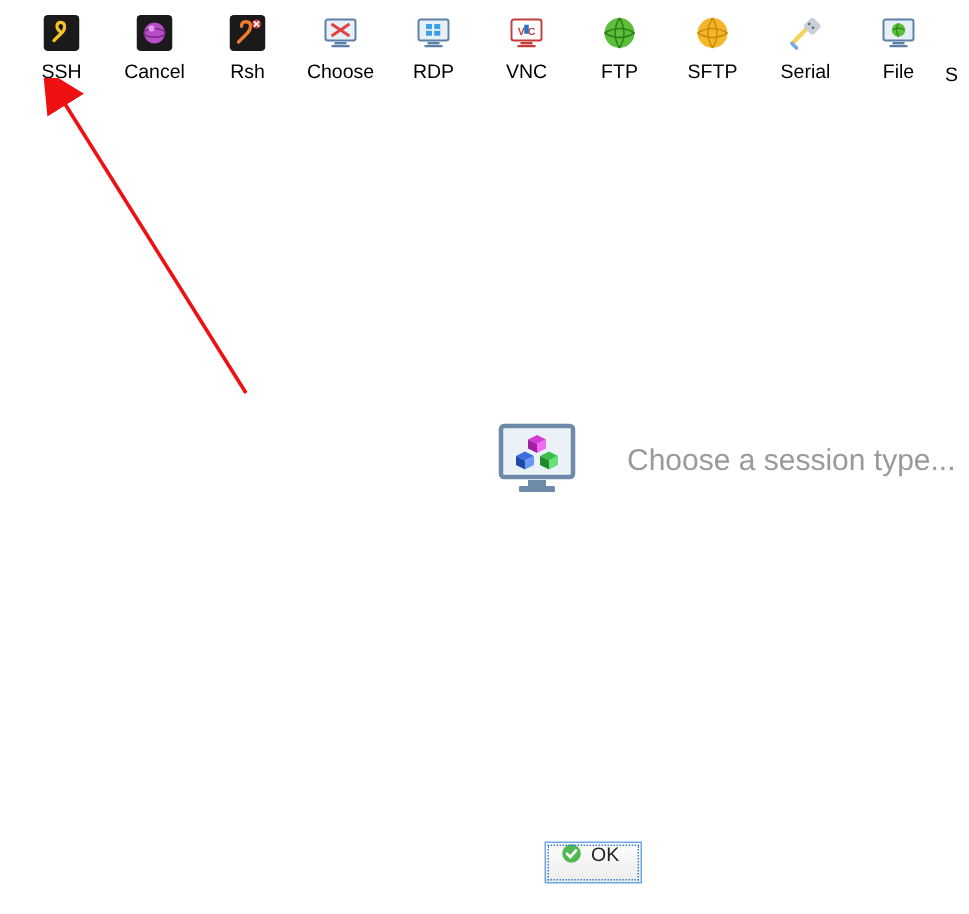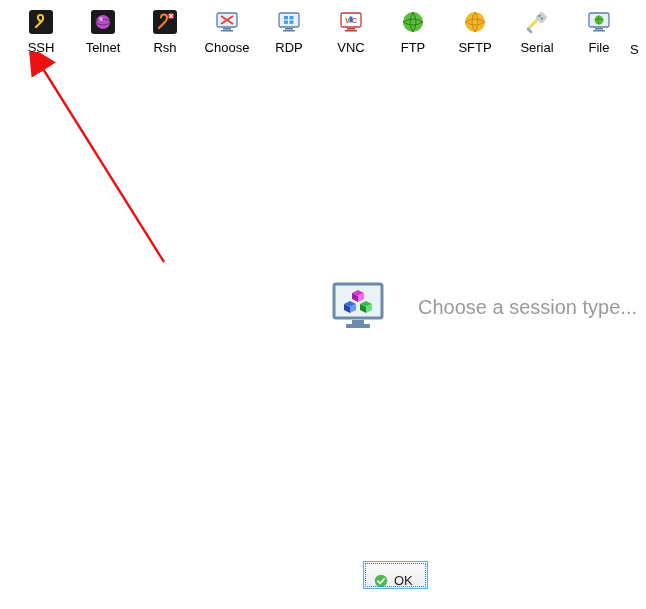--- a/index.html
+++ b/index.html
@@ -71,21 +71,21 @@
     bottom: 20px;
     left: 0;
     right: 0;
     height: 30px;
   }
   .btn {
     position: absolute;
     height: 26px;
     padding: 0 14px 0 10px;
     display: inline-flex;
-    align-items: flex-end;
+    align-items: flex-start;
     gap: 6px;
     background: linear-gradient(#fdfdfd, #ececec);
     border: 1px solid #bcbcbc;
     font-size: 13px;
     color: #222;
     cursor: pointer;
     user-select: none;
   }
   .btn-ok {
     left: 363px;
@@ -128,21 +128,21 @@
 
   <div class="tool-item">
     <span class="icon-slot">
       <svg viewBox="0 0 24 24" width="24" height="24">
         <rect x="0" y="0" width="24" height="24" rx="3" fill="#1a1a1a"></rect>
         <circle cx="12" cy="12" r="7" fill="#b94cc8"></circle>
         <ellipse cx="12" cy="12" rx="7" ry="2.8" fill="none" stroke="#7a2b87" stroke-width="1"></ellipse>
         <circle cx="10" cy="9" r="2" fill="#e9b8f1" opacity=".8"></circle>
       </svg>
     </span>
-    <span class="label">Telnet</span>
+    <span class="label">Cancel</span>
   </div>
 
   <div class="tool-item">
     <span class="icon-slot">
       <svg viewBox="0 0 24 24" width="24" height="24">
         <rect x="0" y="0" width="24" height="24" rx="3" fill="#1a1a1a"></rect>
         <path d="M6 18 L12 12 Q14 10 14 7.5 Q14 4.5 11 4.5 Q8 4.5 8 7.5" stroke="#f07c2b" stroke-width="2.2" fill="none" stroke-linecap="round"></path>
         <circle cx="11" cy="7.5" r="1.3" fill="#1a1a1a"></circle>
         <circle cx="18" cy="6" r="3" fill="#d33"></circle>
         <path d="M16.2 4.2 L19.8 7.8 M19.8 4.2 L16.2 7.8" stroke="#fff" stroke-width="1.2"></path>

